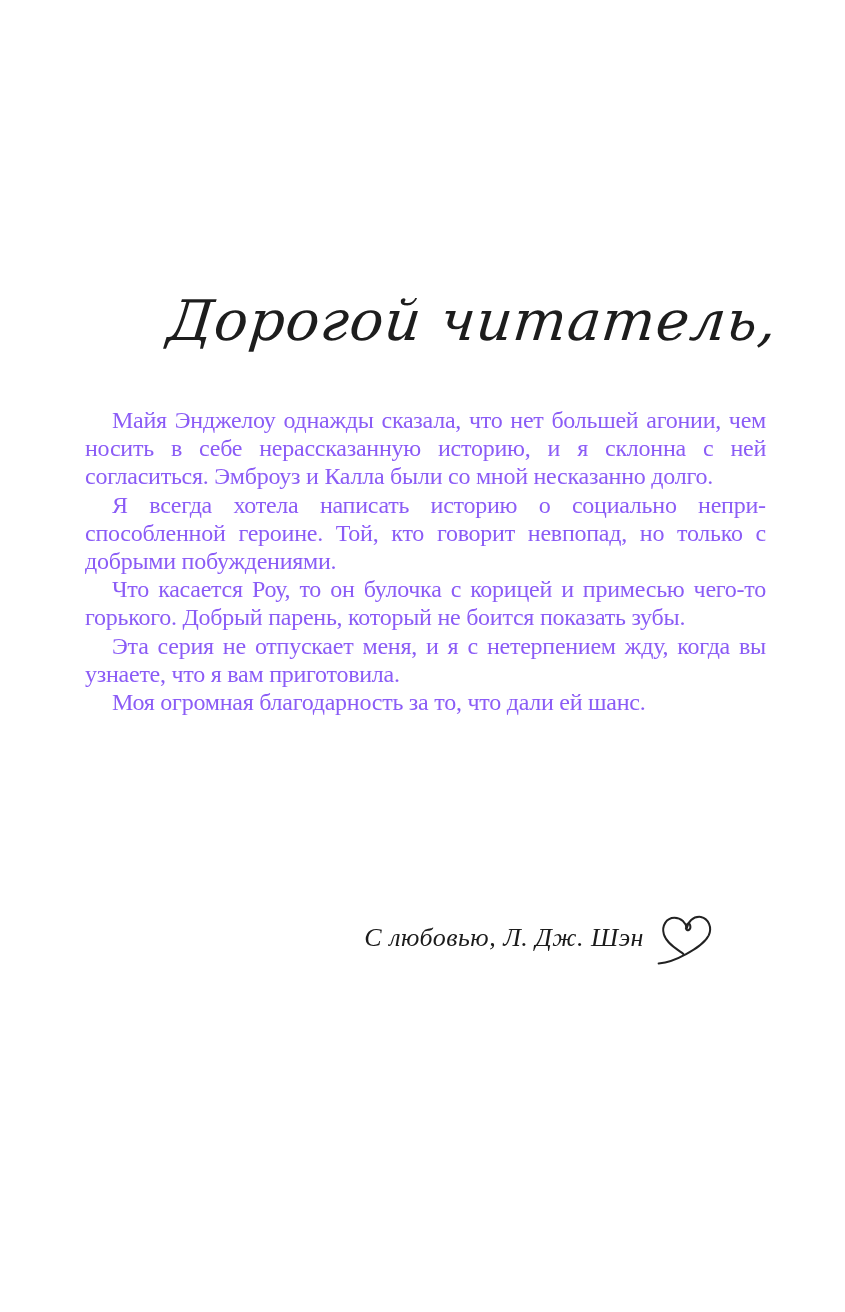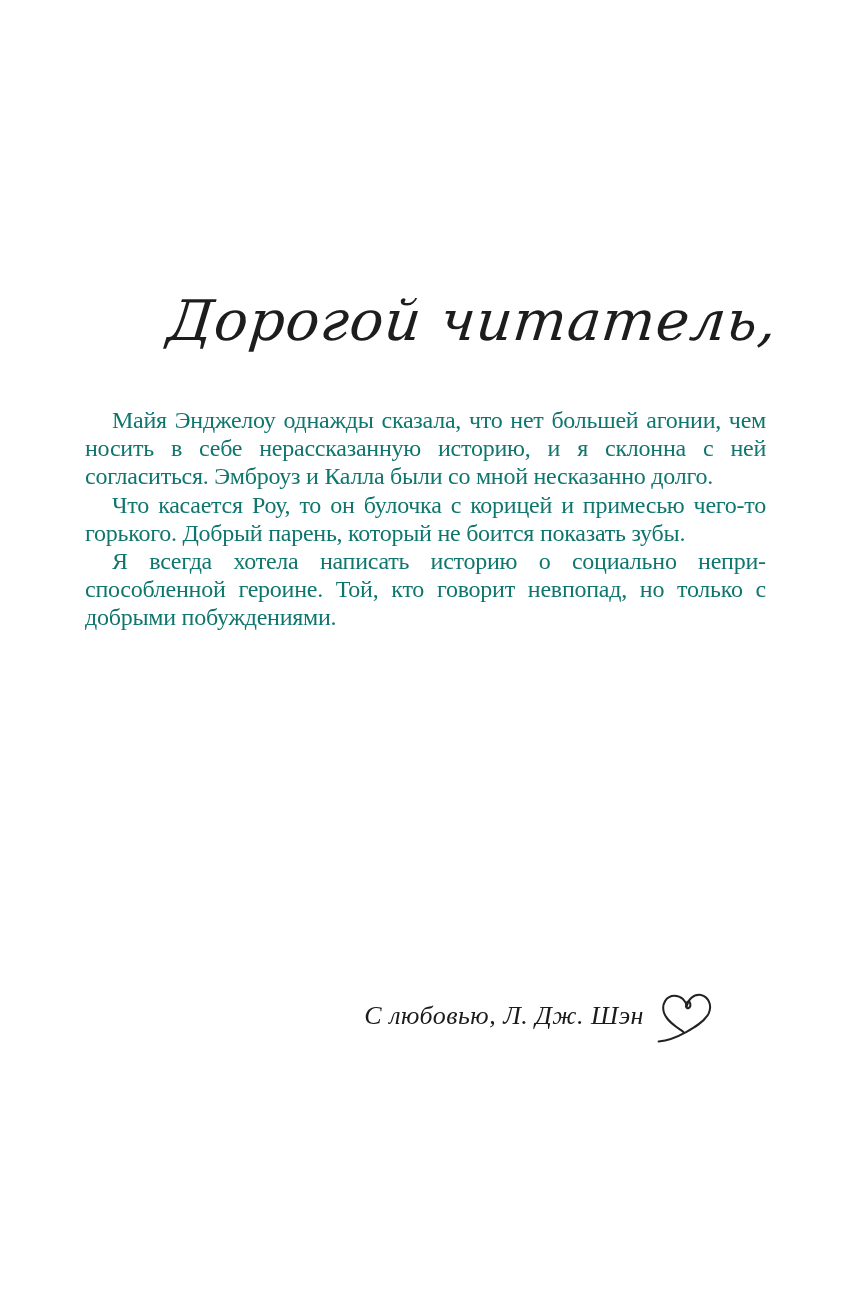--- a/index.html
+++ b/index.html
@@ -27,37 +27,37 @@
     letter-spacing: 1px;
     color: #1d1d1d;
     transform: skewX(-6deg);
     white-space: nowrap;
   }
   .letter-body {
     position: absolute;
     left: 85px;
     top: 406px;
     width: 681px;
-    color: #0f766e;
+    color: #8b5cf6;
     font-size: 24px;
     line-height: 28.2px;
     text-align: justify;
     hyphens: manual;
     -webkit-hyphens: manual;
     letter-spacing: -0.25px;
   }
   .letter-body p {
     margin: 0;
     padding: 0;
     text-indent: 27px;
   }
   .signature-row {
     position: absolute;
     left: 85px;
-    top: 988px;
+    top: 910px;
     width: 681px;
     display: flex;
     justify-content: flex-end;
     align-items: center;
     gap: 12px;
     padding-right: 52px;
     box-sizing: border-box;
   }
   .signature-text {
     font-family: "Liberation Serif", serif;
@@ -80,22 +80,24 @@
 </style>
 </head>
 <body>
 
 <div class="page">
 
   <h1 class="script-heading">Дорогой читатель,</h1>
 
   <div class="letter-body">
       <p>Майя Энджелоу однажды сказала, что нет большей аго­нии, чем носить в себе нерассказанную историю, и я склон­на с ней согласиться. Эмброуз и Калла были со мной неска­занно долго.</p>
+      <p>Я всегда хотела написать историю о социально непри­способленной героине. Той, кто говорит невпопад, но толь­ко с добрыми побуждениями.</p>
       <p>Что касается Роу, то он булочка с корицей и примесью чего-то горького. Добрый парень, который не боится пока­зать зубы.</p>
-      <p>Я всегда хотела написать историю о социально непри­способленной героине. Той, кто говорит невпопад, но толь­ко с добрыми побуждениями.</p>
+      <p>Эта серия не отпускает меня, и я с нетерпением жду, ког­да вы узнаете, что я вам приготовила.</p>
+      <p>Моя огромная благодарность за то, что дали ей шанс.</p>
     </div>
 
   <div class="signature-row">
     <span class="signature-text">С любовью, Л. Дж. Шэн</span>
     <span class="heart">
       <svg viewBox="0 0 66 62" xmlns="http://www.w3.org/2000/svg">
         <g fill="none" stroke="#222222" stroke-width="2.3" stroke-linecap="round">
           <path d="M31 49 C 24 44, 12 37, 9 27 C 6 17, 12 8, 21 8 C 29 8, 34 14, 35 20 C 36 13, 42 6, 51 7 C 60 9, 64 19, 60 28 C 55 38, 42 45, 33 50 C 26 54, 14 59, 3 60"></path>
           <path d="M35 21 C 33 15, 38 12, 39 17 C 40 22, 35 24, 34 20"></path>
         </g>

